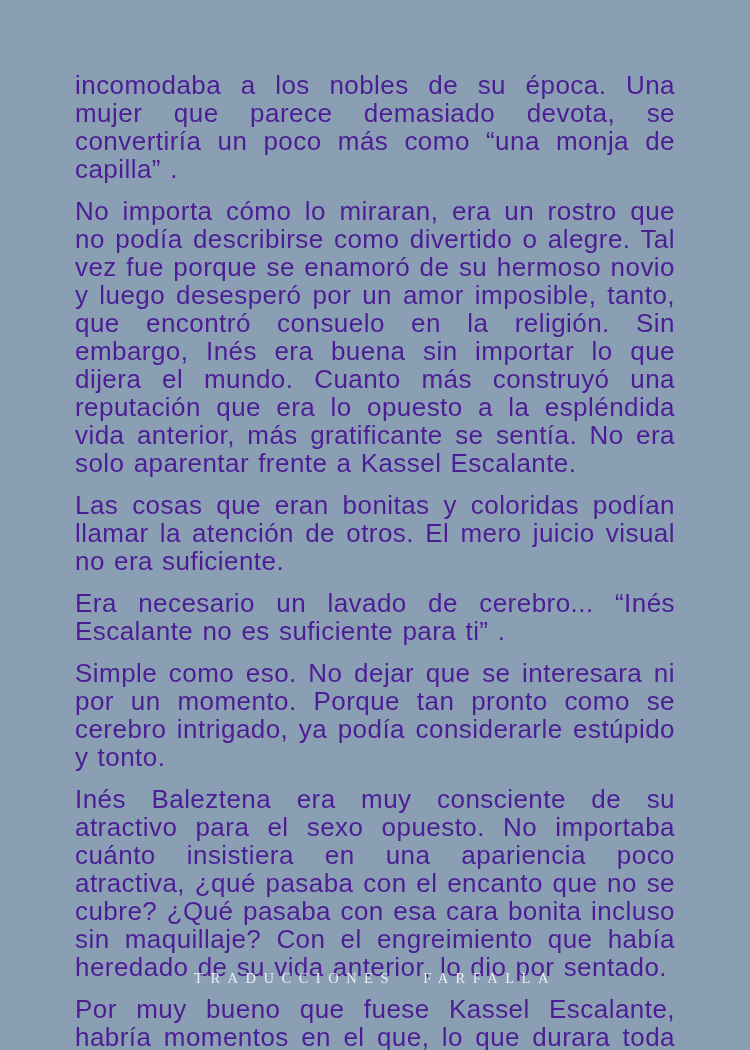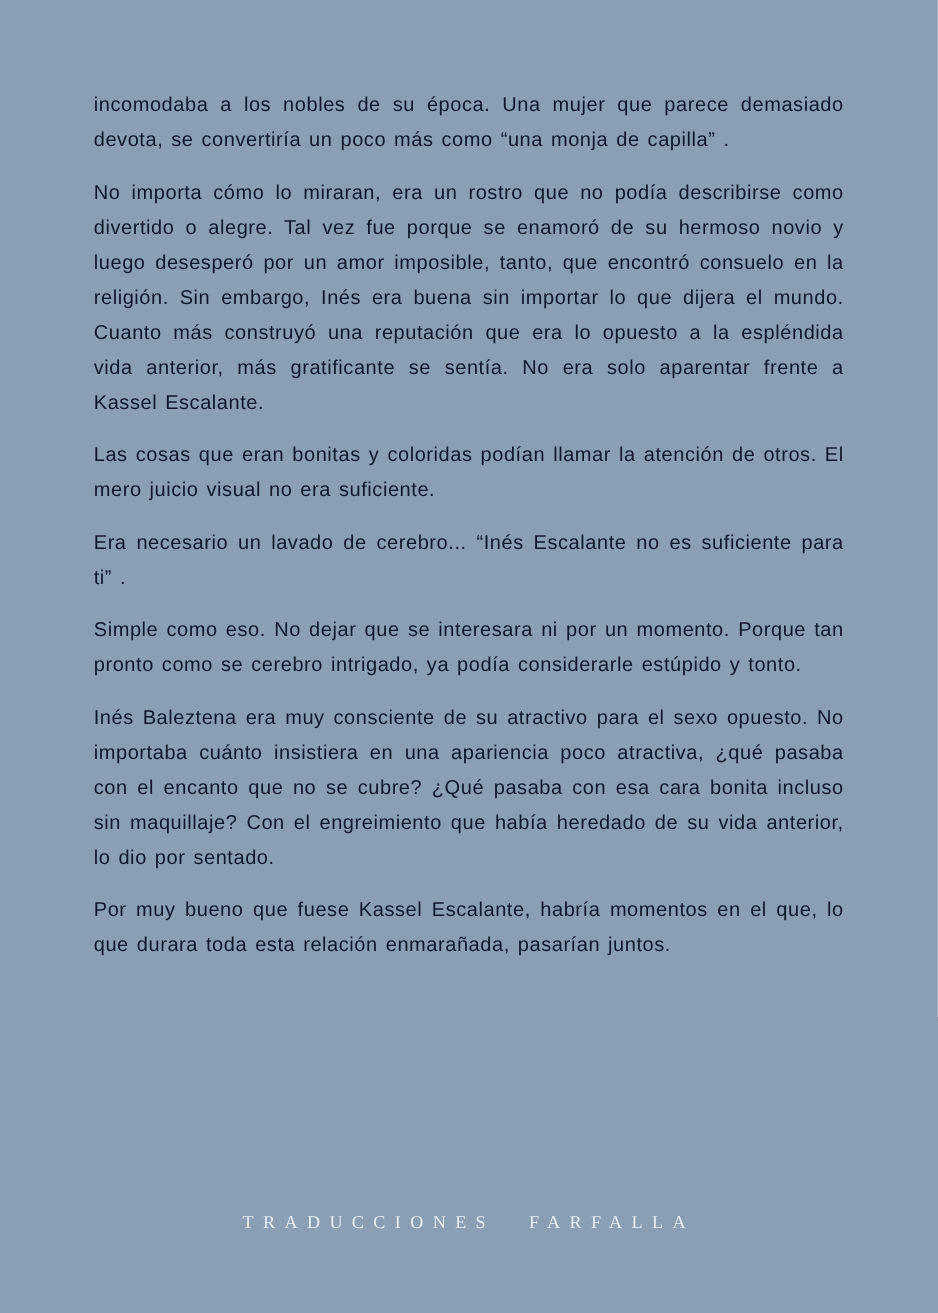--- a/index.html
+++ b/index.html
@@ -14,26 +14,26 @@
     overflow: hidden;
   }
   .content {
     position: absolute;
     left: 75px;
     top: 71px;
     width: 600px;
   }
   .content p {
     font-family: "Liberation Sans", "DejaVu Sans", sans-serif;
-    font-size: 16px;
+    font-size: 26px;
     line-height: 28px;
     font-weight: 400;
     letter-spacing: 0.45px;
     word-spacing: 1.5px;
-    color: #0f172a;
+    color: #4c1d95;
     text-align: justify;
     margin: 0 0 14px 0;
   }
   .footer {
     position: absolute;
     left: 0;
     top: 970px;
     width: 750px;
     text-align: center;
     font-family: "Liberation Serif", "DejaVu Serif", serif;

